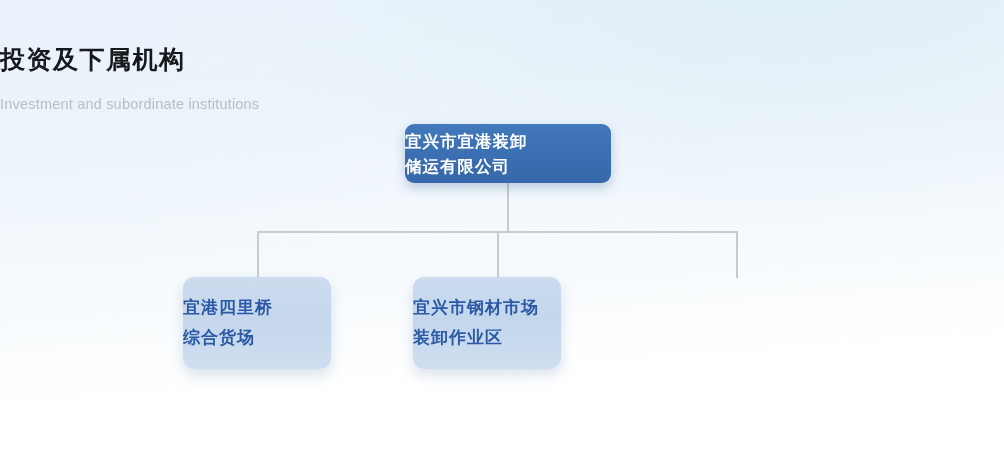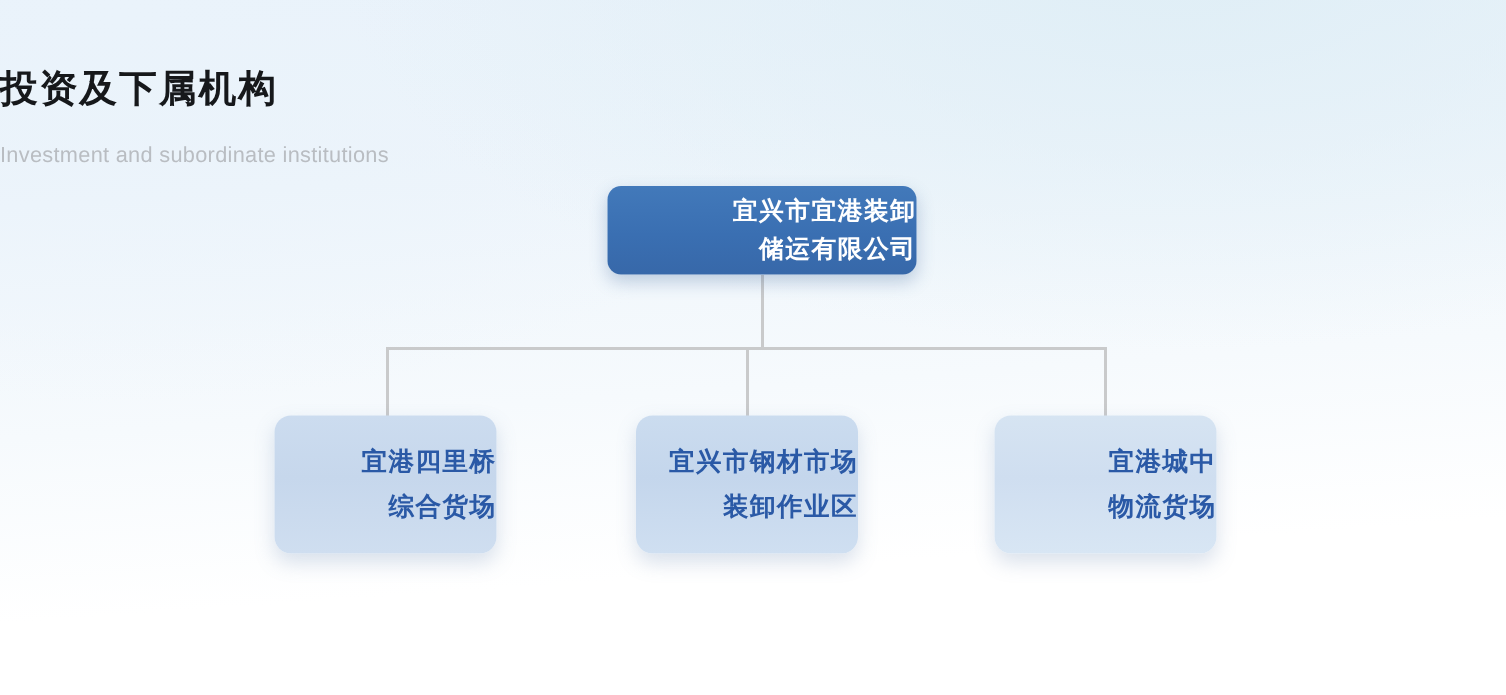--- a/index.html
+++ b/index.html
@@ -59,21 +59,21 @@
     pointer-events: none;
   }
 
   
   .node {
     position: absolute;
     box-sizing: border-box;
     display: flex;
     align-items: center;
     justify-content: center;
-    text-align: right;
+    text-align: left;
     border-radius: 9px;
   }
 
   .node-root {
     left: 405px;
     top: 124px;
     width: 206px;
     height: 59px;
     background: linear-gradient(180deg, #4279ba 0%, #3a6fb2 55%, #3768a9 100%);
     color: #ffffff;
@@ -91,21 +91,21 @@
     background: linear-gradient(180deg, #ccdcef 0%, #c6d7ec 45%, #cfdef0 100%);
     color: #2a59a6;
     font-size: 17px;
     font-weight: bold;
     letter-spacing: 1px;
     line-height: 30px;
     border-radius: 11px;
     box-shadow: 0 6px 13px rgba(110, 140, 180, 0.25);
   }
   .node-child.c0 { left: 183px; }
-  .node-child.c1 { left: 424px;
+  .node-child.c1 { left: 413px;
     background: linear-gradient(180deg, #cbdcef 0%, #c4d6ec 45%, #cfdff1 100%); }
   .node-child.c2 { left: 663px;
     background: linear-gradient(180deg, #d6e4f2 0%, #cfdef0 45%, #d8e6f4 100%); }
 
   .node-label {
     display: block;
     width: 100%;
     white-space: pre-line;
   }
 </style>
@@ -137,18 +137,14 @@
   <div class="node node-child c0">
     <span class="node-label">宜港四里桥
 综合货场</span>
   </div>
 
   <div class="node node-child c1">
     <span class="node-label">宜兴市钢材市场
 装卸作业区</span>
   </div>
 
-  <div class="node node-child c2">
-    <span class="node-label">宜港城中
-物流货场</span>
-  </div>
 
 </div>
 
 </body></html>

